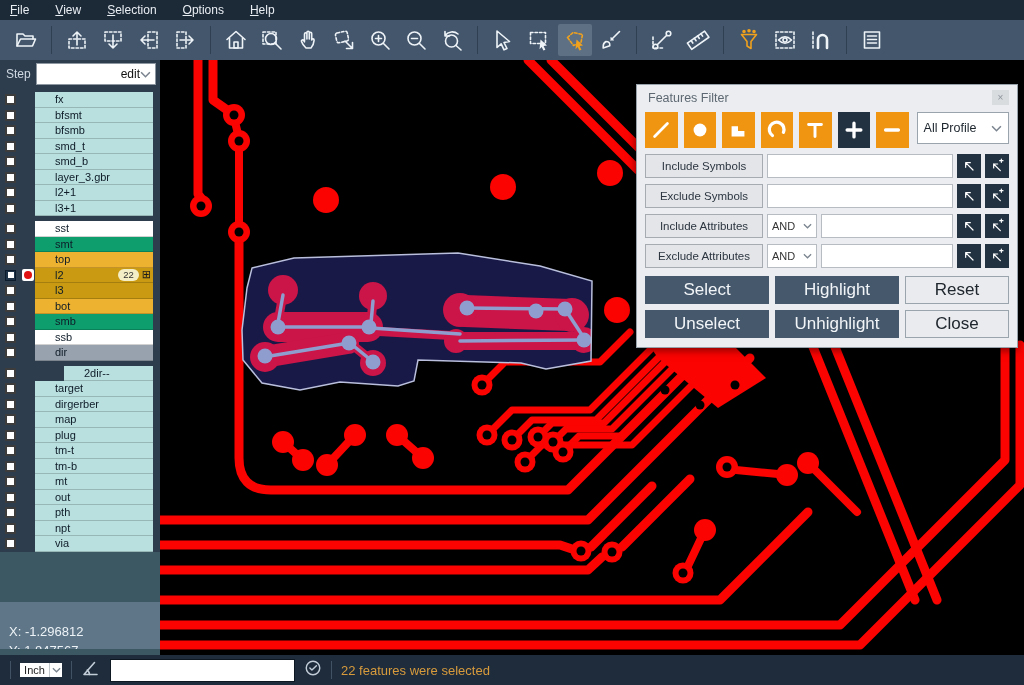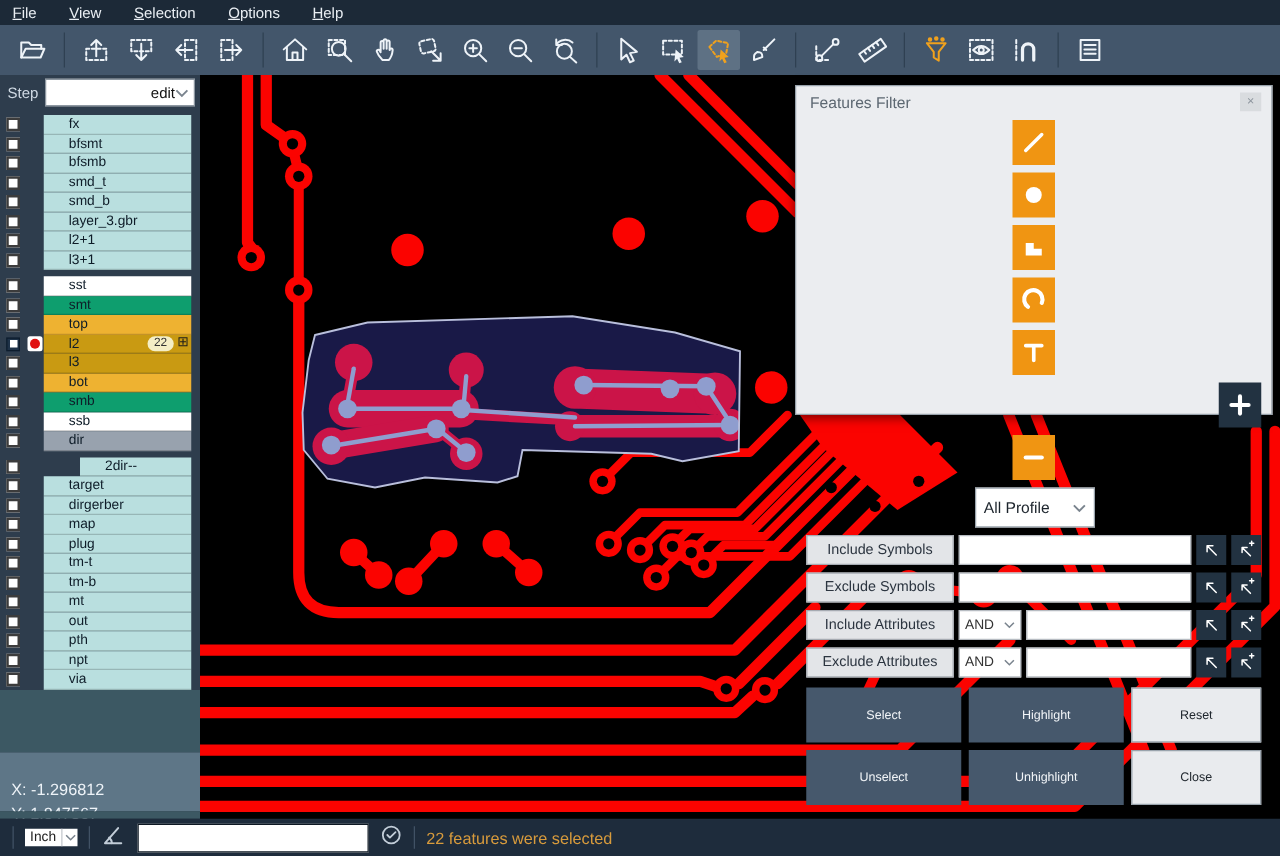--- a/index.html
+++ b/index.html
@@ -43,44 +43,44 @@
   .badge{background:#f4eec6;border-radius:7px;font-size:9.5px;color:#333;padding:0 5px;line-height:12px;margin-right:3px;}
   .gridico{font-size:11px;color:#1c1c1c;margin-right:2px;line-height:11px;}
   .sidefill{flex:1;background:#3c5863;}
   .coords{height:47px;background:#5e7687;color:#eef3f8;font-size:13px;padding:20px 0 0 9px;line-height:19px;}
   .sidebottom{height:6px;background:#3c5863;}
 
   
   .canvas{position:absolute;left:160px;top:60px;width:864px;height:595px;background:#000;}
 
   
-  .dialog{position:absolute;left:636px;top:68px;width:382px;height:264px;background:#ebedf0;
+  .dialog{position:absolute;left:636px;top:84px;width:382px;height:264px;background:#ebedf0;
     border:1px solid #98a2ab;box-shadow:0 2px 8px rgba(0,0,0,.5);}
   .dtitle{height:25px;display:flex;align-items:center;padding:0 8px 0 11px;}
   .dtitle .ttext{flex:1;font-size:12.5px;color:#5d6872;}
   .dclose{width:17px;height:15px;background:#d9dcdf;color:#8d959d;font-size:10px;display:flex;align-items:center;justify-content:center;}
-  .shaperow{display:flex;align-items:center;padding:2px 8px 6px 8px;gap:6px;flex-direction:column;}
+  .shaperow{display:flex;align-items:flex-start;padding:2px 8px 6px 8px;gap:6px;}
   .sbtn{width:34px;height:36px;display:flex;align-items:center;justify-content:center;}
   .sbtn.orange{background:#f09512;}
   .sbtn.navy{background:#223241;}
   .sbtn svg{stroke:#fff;fill:none;stroke-width:3;stroke-linecap:round;stroke-linejoin:round;}
   .profile{width:96px;height:32px;background:#fff;border:1px solid #9aa4ad;display:flex;align-items:center;
     padding:0 6px;font-size:12.5px;color:#1c242c;margin-left:2px;}
   .profile .grow{flex:1;}
   .frow{display:flex;align-items:center;gap:4px;margin:0 8px 6px 8px;}
   .flabel{width:118px;height:24px;background:#e3e5e8;border:1px solid #a6abb2;font-size:11.5px;color:#2c3540;
     display:flex;align-items:center;justify-content:center;}
   .andsel{width:50px;height:24px;background:#fff;border:1px solid #b7bcc2;font-size:11px;color:#333;
     display:flex;align-items:center;padding:0 4px;gap:3px;}
   .andsel .grow{flex:1;}
   .finput{flex:1;height:24px;background:#fff;border:1px solid #b7bcc2;}
   .sq{width:24px;height:24px;background:#223241;display:flex;align-items:center;justify-content:center;}
   .sq svg{stroke:#fff;fill:none;stroke-width:1.8;stroke-linecap:round;stroke-linejoin:round;}
   .agrid{display:grid;grid-template-columns:124px 124px 1fr;gap:6px;margin:8px 8px 0 8px;}
-  .abtn{height:44px;display:flex;align-items:center;justify-content:center;font-size:10px;}
+  .abtn{height:28px;display:flex;align-items:center;justify-content:center;font-size:17px;}
   .abtn.navy{background:#46586c;color:#f2f5f8;}
   .abtn.light{background:#e9ebee;border:1px solid #9aa4ad;color:#20272e;}
 
   
   .bottombar{position:absolute;left:0;top:655px;width:1024px;height:30px;background:#1e2c3c;
     display:flex;align-items:center;gap:9px;padding-left:10px;}
   .bsep{width:1px;height:18px;background:#42536600;background:#41526563;background:#415265;}
   .unitsel{width:42px;height:14px;background:#fff;display:flex;align-items:center;font-size:11px;color:#222;}
   .unitsel .ut{flex:1;text-align:center;}
   .unitsel .uc{width:13px;height:100%;border-left:1px solid #c3c8cd;display:flex;align-items:center;justify-content:center;}

